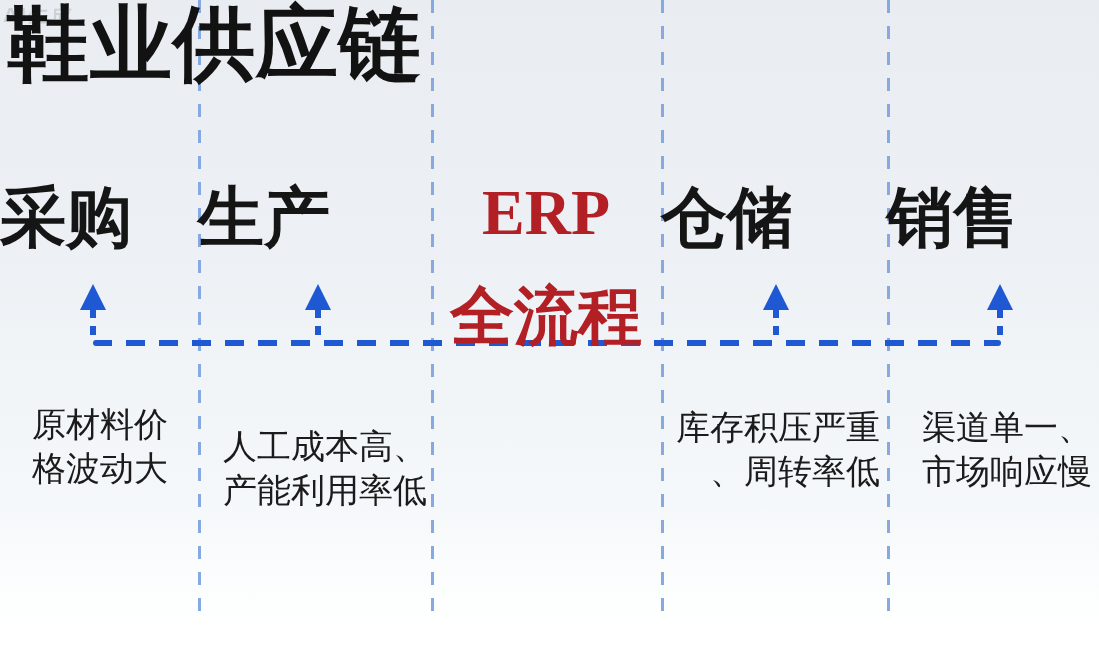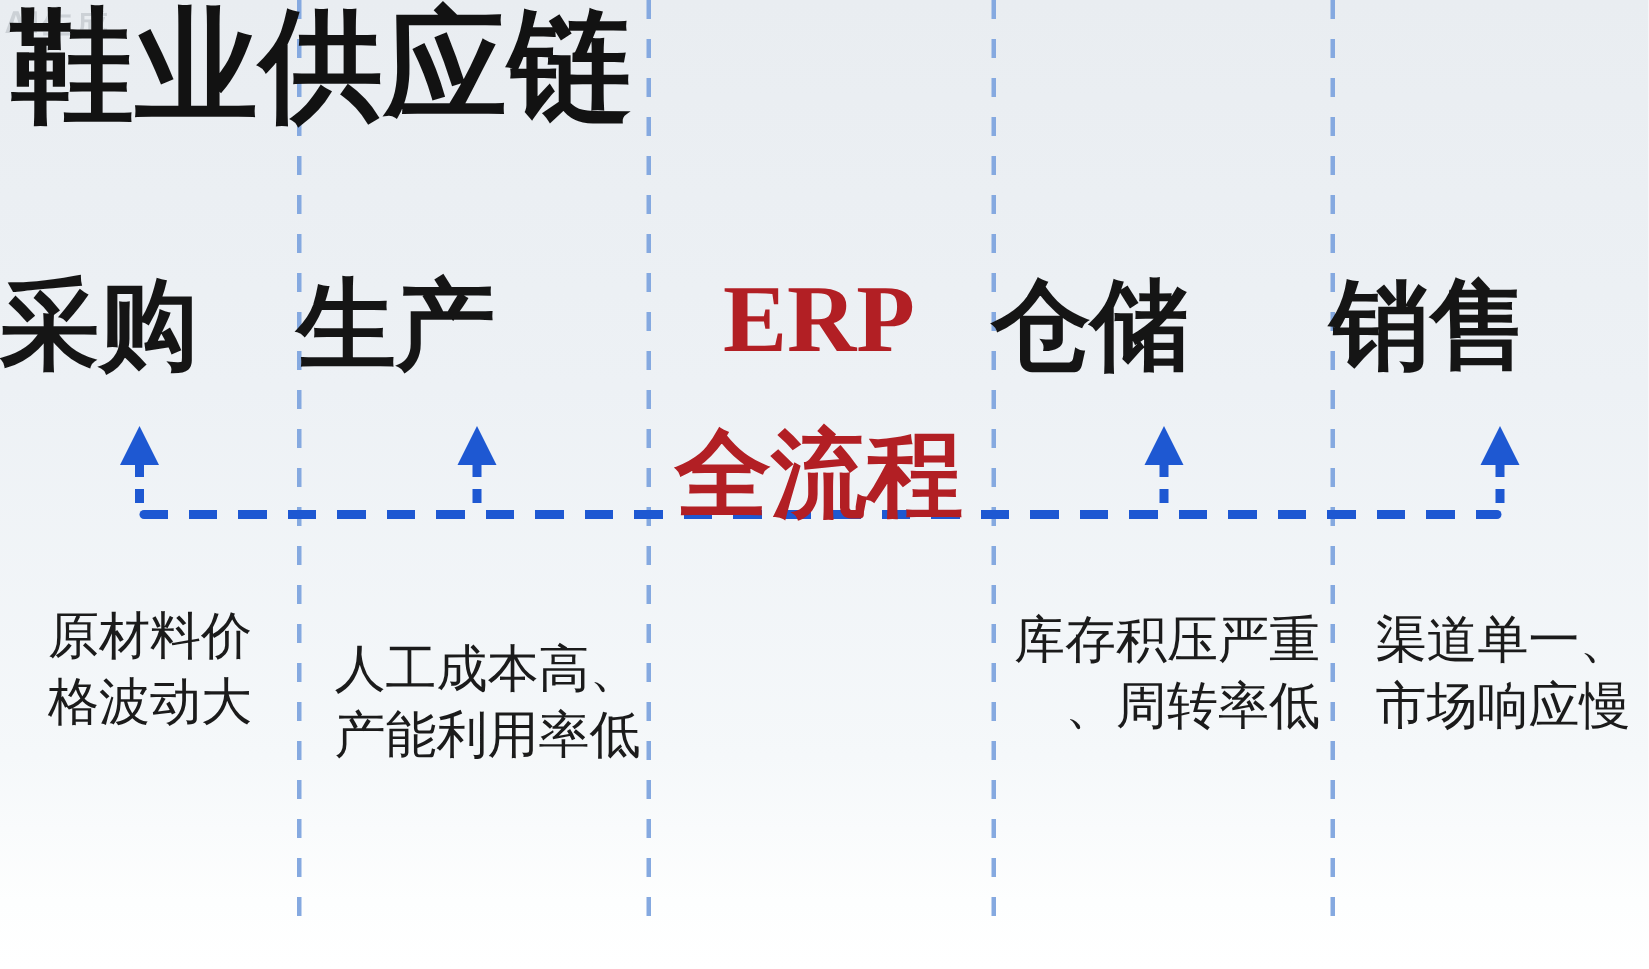--- a/index.html
+++ b/index.html
@@ -92,21 +92,21 @@
 
   
   .desc {
     position: absolute; top: 403px;
     font-size: 34px; line-height: 1.29; color: #1b1b1b;
     z-index: 2; white-space: nowrap;
   }
   .desc.t1 { left: 20px;  width: 170px; text-align: left; margin-left: 12px; }
   .desc.t2 { left: 217px; width: 210px; text-align: right; top: 406px; margin-top: 19px; }
   .desc.t4 { left: 662px; width: 218px; text-align: right; top: 406px; }
-  .desc.t5 { left: 912px; width: 180px; text-align: center; top: 406px; }
+  .desc.t5 { left: 912px; width: 180px; text-align: right; top: 406px; }
 </style>
 </head>
 <body>
 
 <div class="stage">
 
   <div class="watermark">AI生成</div>
 
   <div class="page-title">鞋业供应链</div>
 

